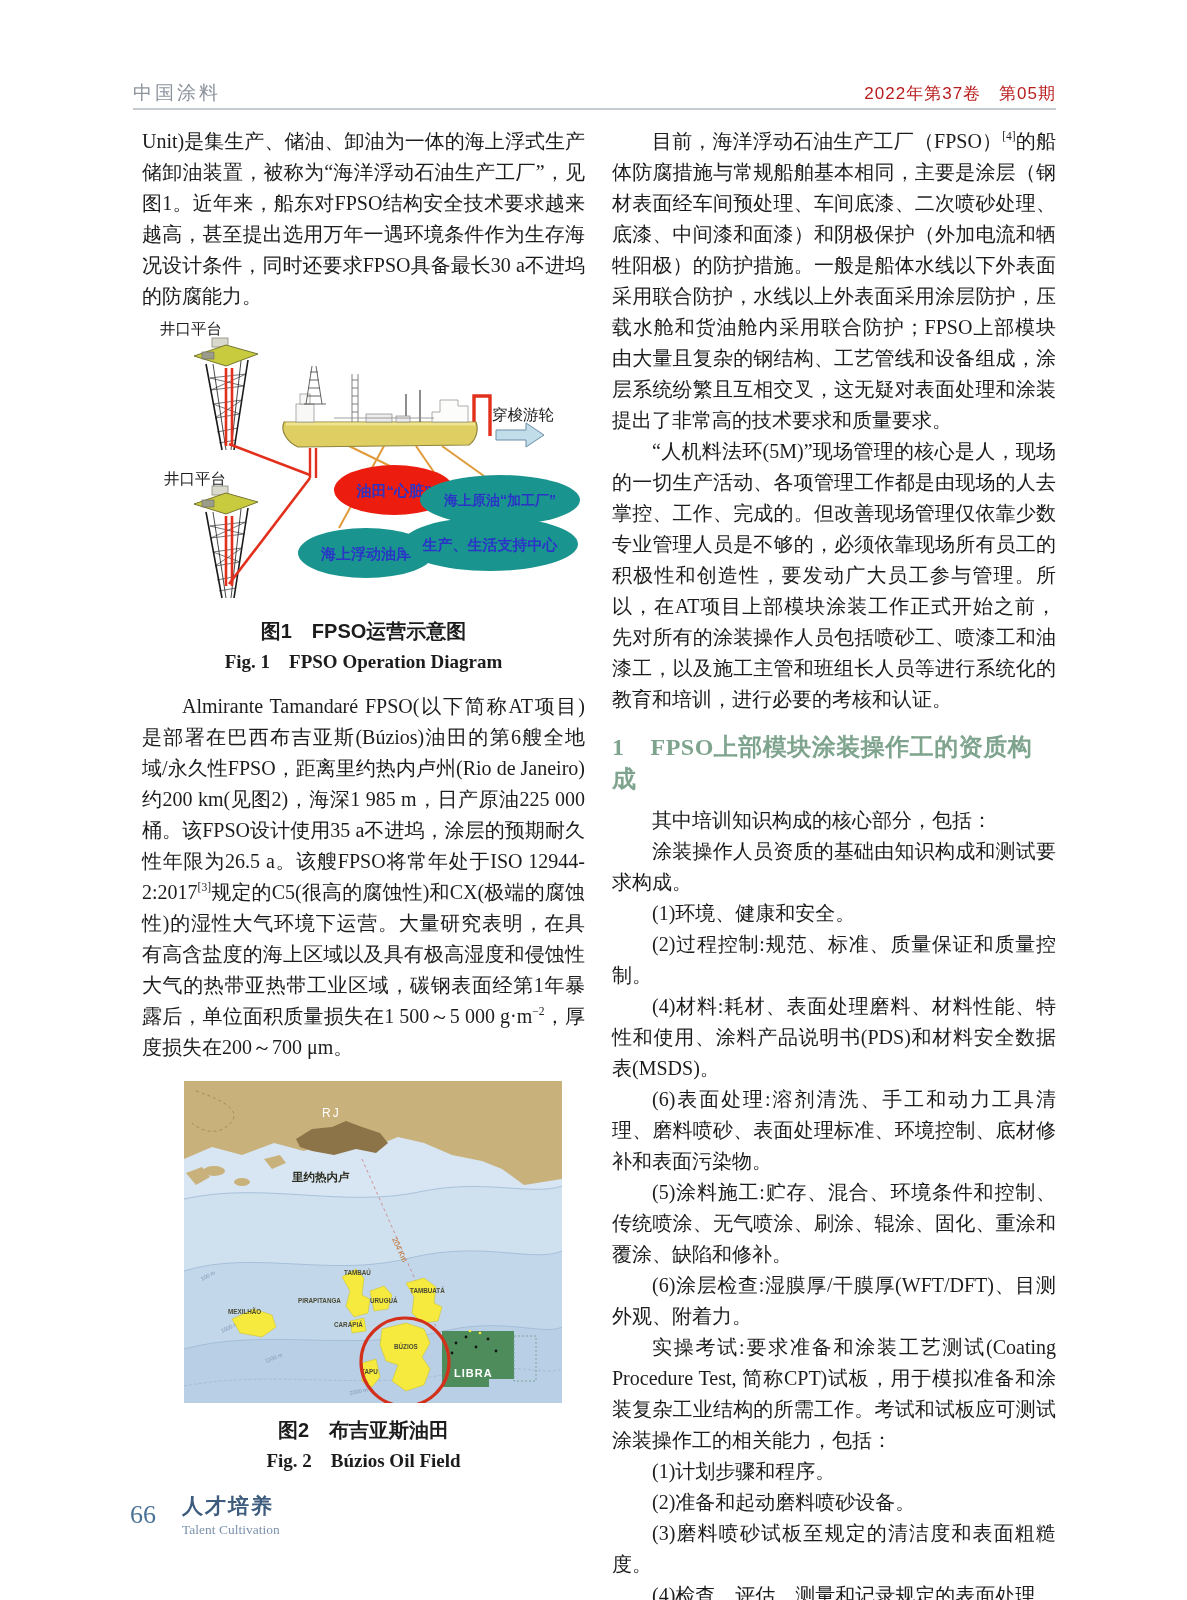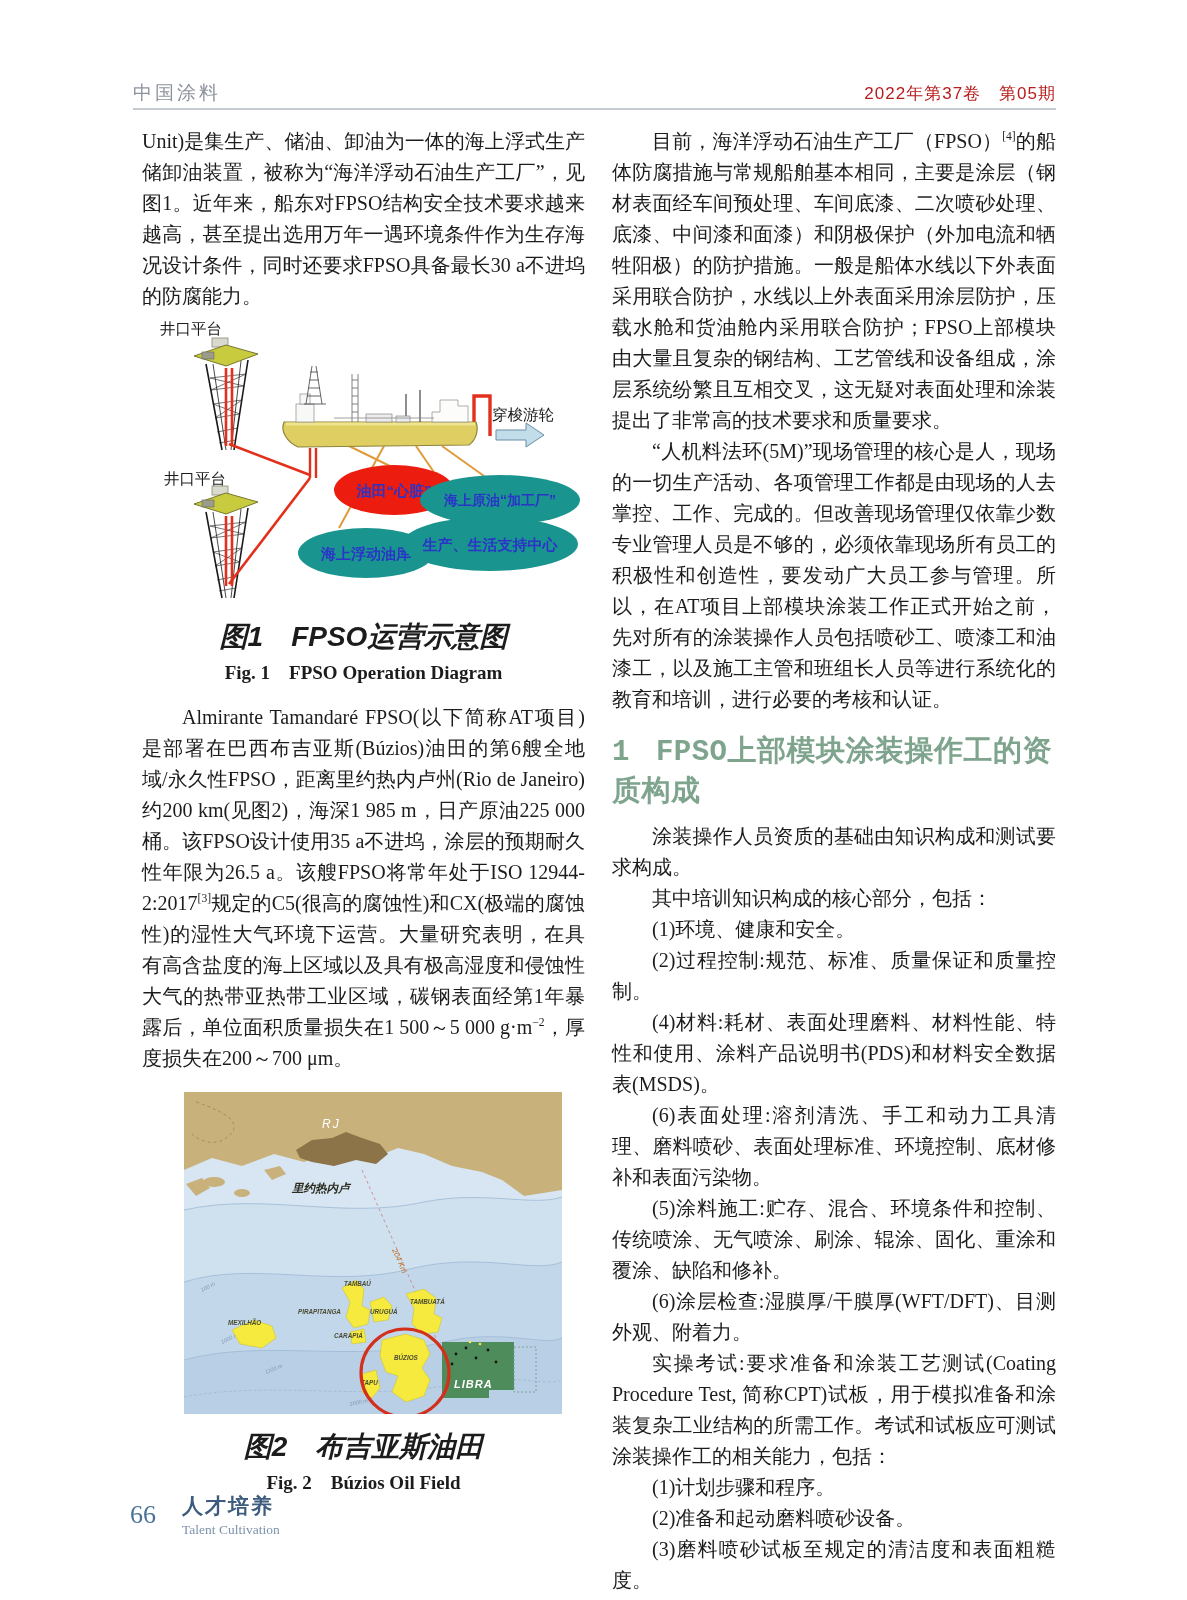--- a/index.html
+++ b/index.html
@@ -14,28 +14,28 @@
   
   .col{position:absolute;top:126px;}
   .col-left{left:142px;width:443px;}
   .col-right{left:612px;width:444px;}
   p.body{margin:0;font-size:20px;line-height:31px;text-align:justify;}
   p.indent{text-indent:2em;}
   sup{font-size:0.58em;vertical-align:super;line-height:0;}
   
   .figwrap{position:relative;}
   .fig1wrap{margin:6px 0 0 2px;width:440px;height:292px;}
-  .fig2wrap{margin:18px 0 0 42px;width:378px;height:322px;font-style:italic;}
+  .fig2wrap{margin:18px 0 0 42px;width:378px;height:322px;}
   .cap{ text-align:center;font-weight:bold;}
-  .cap-cn{margin-top:8px;font-size:28px;font-family:"Liberation Sans","DejaVu Sans",sans-serif;font-style:italic;}
+  .cap-cn{margin-top:8px;font-size:20px;font-family:"Liberation Sans","DejaVu Sans",sans-serif;}
   .cap-en{margin-top:4px;font-size:19px;font-family:"Liberation Serif","DejaVu Serif",serif;}
   .gap16{height:16px;}
   
-  h2.sec{margin:16px 0 10px 0;font-size:29px;font-weight:bold;color:#7fa48e;
-         font-family:Liberation Mono, monospace;letter-spacing:0.5px;}
+  h2.sec{margin:16px 0 10px 0;font-size:24px;font-weight:bold;color:#7fa48e;
+         font-family:Liberation Serif, serif;letter-spacing:0.5px;}
   h2.sec .num{margin-right:26px;}
   
   .footer{position:absolute;left:130px;top:1492px;display:flex;align-items:flex-end;}
   .footer .pg{font-size:26px;color:#4a7296;align-self:center;margin-right:12px;}
   .footer .bar{width:4px;background:#2f5f92;margin-right:10px;}
   .footer .ft-cn{font-size:21px;font-weight:bold;color:#3d5c7d;
                  font-family:"Liberation Sans","DejaVu Sans",sans-serif;letter-spacing:2px;}
   .footer .ft-en{font-size:13.5px;color:#7c92ac;margin-top:2px;}
   svg text{font-family:"Liberation Sans","DejaVu Sans",sans-serif;}
   svg .cjk{font-family:"Liberation Sans","DejaVu Sans",sans-serif;}
@@ -204,22 +204,22 @@
   </div>
 
   <div class="col col-right">
     <p class="body indent"><span>目前，海洋浮动石油生产工厂（FPSO）</span><sup>[4]</sup><span>的船体防腐措施与常规船舶基本相同，主要是涂层（钢材表面经车间预处理、车间底漆、二次喷砂处理、底漆、中间漆和面漆）和阴极保护（外加电流和牺牲阳极）的防护措施。一般是船体水线以下外表面采用联合防护，水线以上外表面采用涂层防护，压载水舱和货油舱内采用联合防护；FPSO上部模块由大量且复杂的钢结构、工艺管线和设备组成，涂层系统纷繁且互相交叉，这无疑对表面处理和涂装提出了非常高的技术要求和质量要求。</span></p>
     <p class="body indent">“人机料法环(5M)”现场管理的核心是人，现场的一切生产活动、各项管理工作都是由现场的人去掌控、工作、完成的。但改善现场管理仅依靠少数专业管理人员是不够的，必须依靠现场所有员工的积极性和创造性，要发动广大员工参与管理。所以，在AT项目上部模块涂装工作正式开始之前，先对所有的涂装操作人员包括喷砂工、喷漆工和油漆工，以及施工主管和班组长人员等进行系统化的教育和培训，进行必要的考核和认证。</p>
 
     <h2 class="sec">
       <span class="num">1</span><span>FPSO上部模块涂装操作工的资质构成</span>
     </h2>
 
+    <p class="body indent">其中培训知识构成的核心部分，包括：</p>
     <p class="body indent">涂装操作人员资质的基础由知识构成和测试要求构成。</p>
-    <p class="body indent">其中培训知识构成的核心部分，包括：</p>
     <p class="body indent">(1)环境、健康和安全。</p>
     <p class="body indent">(2)过程控制:规范、标准、质量保证和质量控制。</p>
     <p class="body indent">(4)材料:耗材、表面处理磨料、材料性能、特性和使用、涂料产品说明书(PDS)和材料安全数据表(MSDS)。</p>
     <p class="body indent">(6)表面处理:溶剂清洗、手工和动力工具清理、磨料喷砂、表面处理标准、环境控制、底材修补和表面污染物。</p>
     <p class="body indent">(5)涂料施工:贮存、混合、环境条件和控制、传统喷涂、无气喷涂、刷涂、辊涂、固化、重涂和覆涂、缺陷和修补。</p>
     <p class="body indent">(6)涂层检查:湿膜厚/干膜厚(WFT/DFT)、目测外观、附着力。</p>
     <p class="body indent">实操考试:要求准备和涂装工艺测试(Coating Procedure Test, 简称CPT)试板，用于模拟准备和涂装复杂工业结构的所需工作。考试和试板应可测试涂装操作工的相关能力，包括：</p>
     <p class="body indent">(1)计划步骤和程序。</p>
     <p class="body indent">(2)准备和起动磨料喷砂设备。</p>
     <p class="body indent">(3)磨料喷砂试板至规定的清洁度和表面粗糙度。</p>

